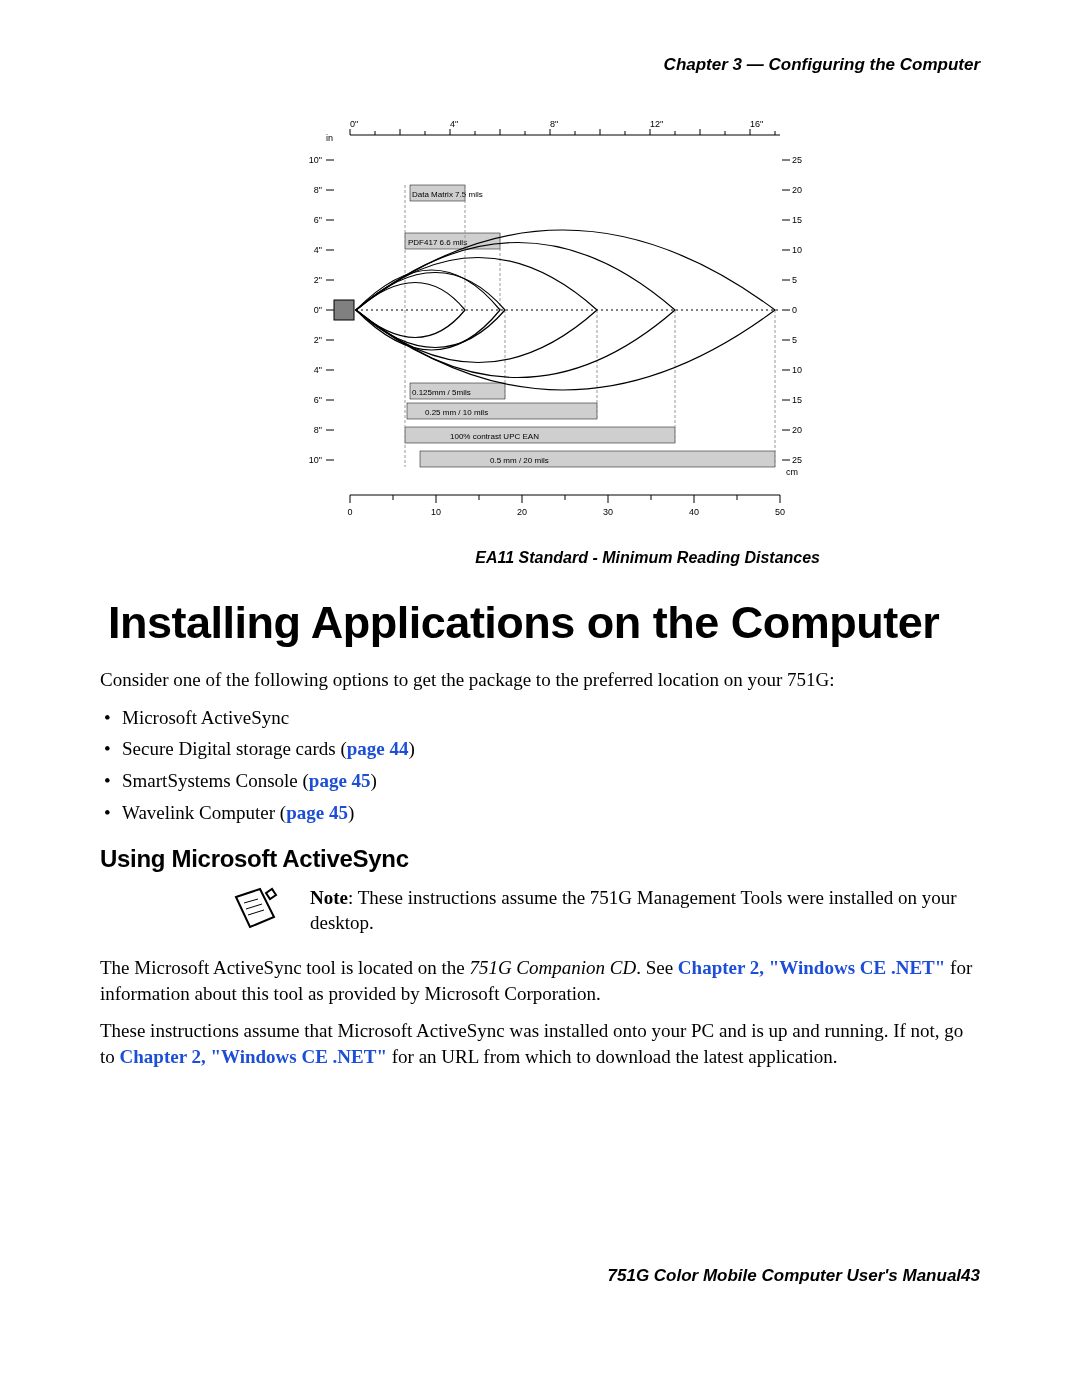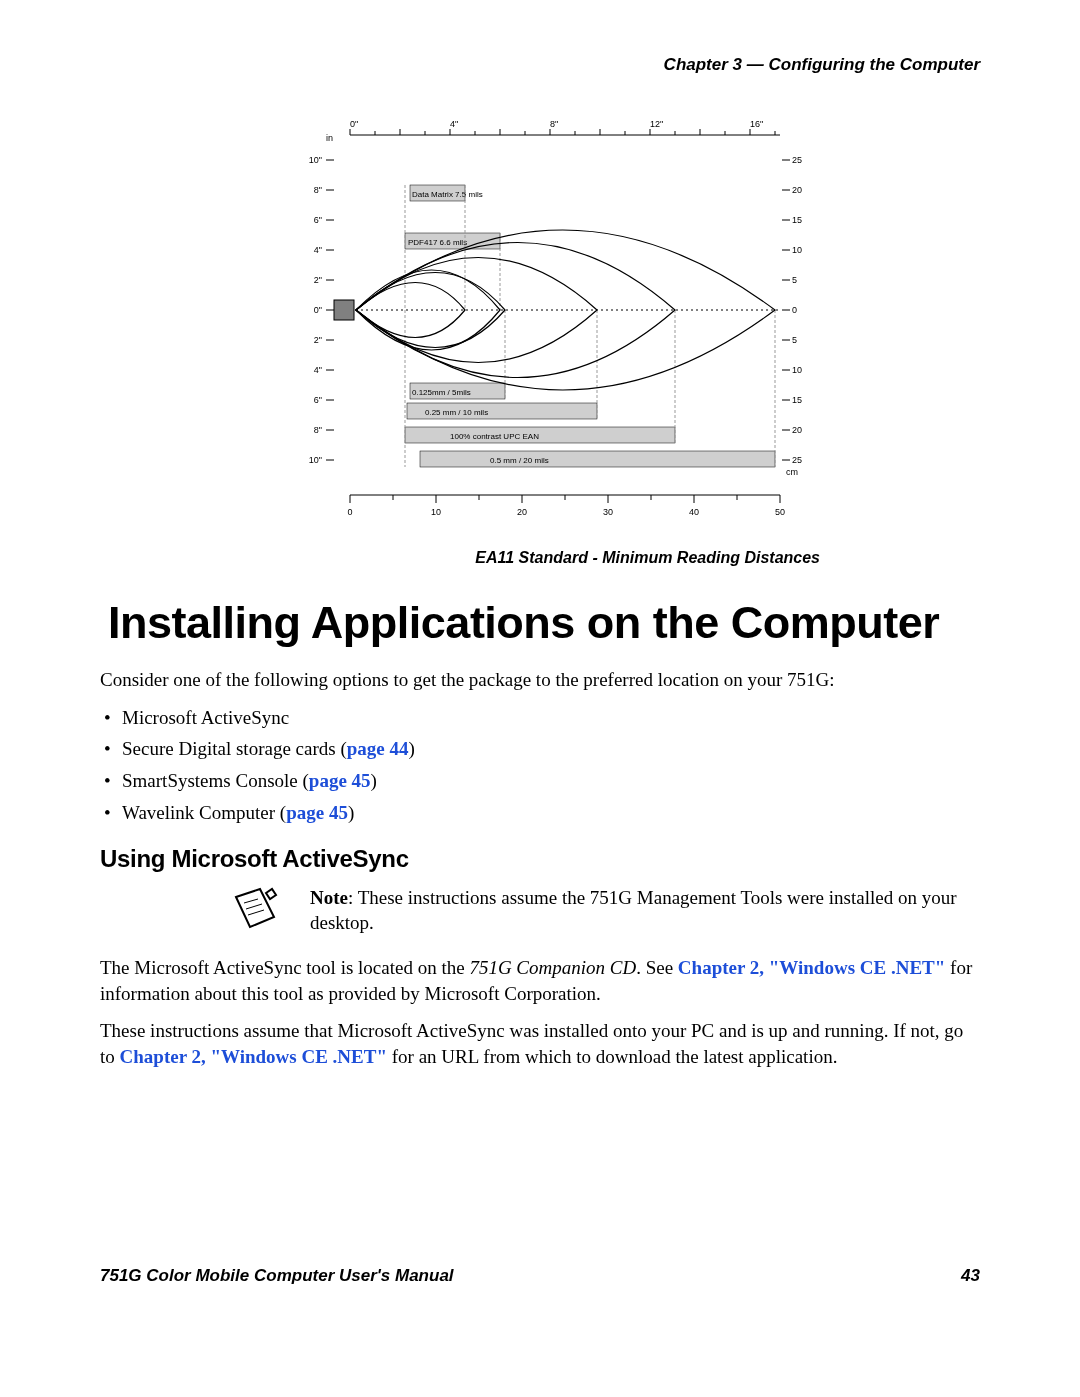--- a/index.html
+++ b/index.html
@@ -92,21 +92,21 @@
   .note-text {
     font-size: 19px;
     line-height: 1.35;
   }
   .footer {
     position: absolute;
     left: 100px;
     right: 100px;
     bottom: 48px;
     display: flex;
-    justify-content: space-between;
+    justify-content: flex-end;
     font-family: Arial, Helvetica, sans-serif;
     font-weight: bold;
     font-style: italic;
     font-size: 17px;
   }
   .italic { font-style: italic; }
 </style>
 </head>
 <body>
 

